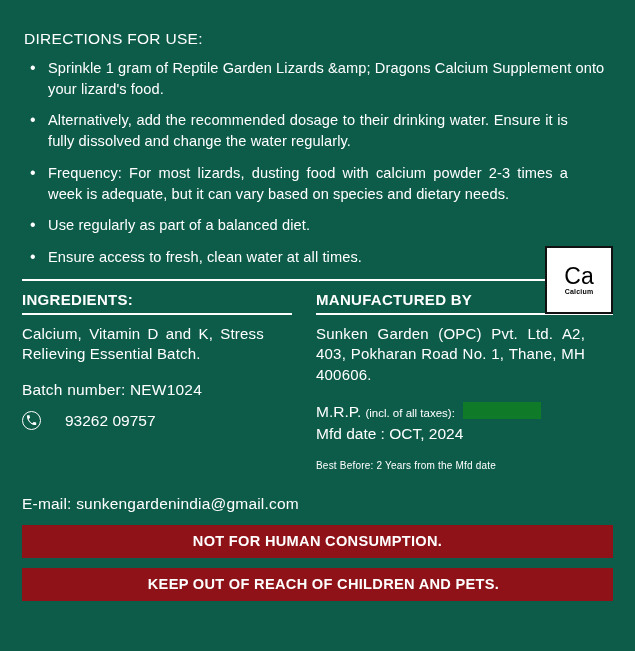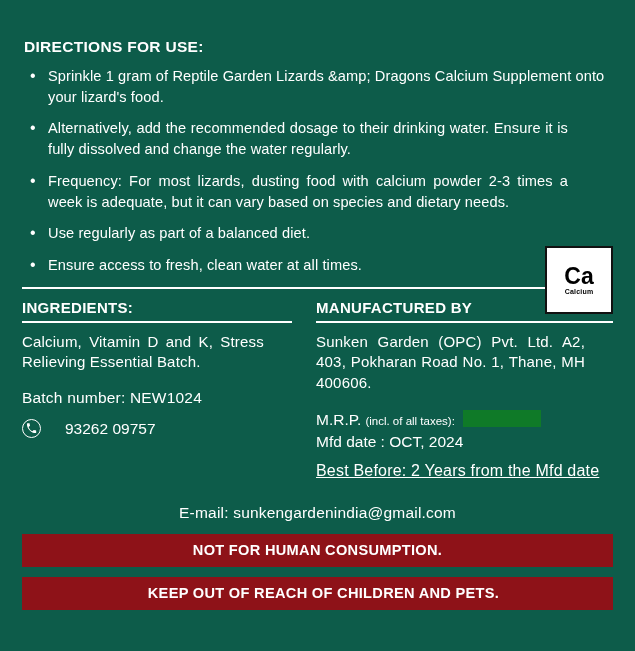--- a/index.html
+++ b/index.html
@@ -17,24 +17,24 @@
   .label {
     position: relative;
     width: 635px;
     height: 651px;
     box-sizing: border-box;
     padding: 18px 22px 10px 22px;
   }
 
   
   .section-title {
-    font-weight: bold;
+    font-weight: normal;
     font-size: 15.5px;
     letter-spacing: 0.3px;
-    margin: 20px 0 10px 2px;
+    margin: 12px 0 10px 2px;
   }
   ul.directions {
     list-style: none;
     margin: 0;
     padding: 0;
   }
   ul.directions li {
     position: relative;
     padding-left: 26px;
     margin-bottom: 11px;
@@ -69,21 +69,21 @@
     background: #ffffff;
     border: 2px solid #111111;
     color: #000000;
     display: flex;
     flex-direction: column;
     align-items: center;
     justify-content: center;
   }
   .ca-badge .ca-sym {
     font-size: 23px;
-    font-weight: bold;
+    font-weight: normal;
     line-height: 1;
   }
   .ca-badge .ca-name {
     font-size: 7px;
     font-weight: bold;
     letter-spacing: 0.2px;
   }
 
   
   .divider {
@@ -167,29 +167,28 @@
     background: #0f7a28;
     margin-left: 4px;
     position: relative;
     top: 2px;
   }
   .mfd {
     font-size: 15.5px;
     margin-top: 4px;
   }
   .best-before {
-    font-size: 16px;
-    margin-top: 11px;
-    letter-spacing: 0.2px;
-    text-decoration: underline;
+    font-size: 10px;
+    margin-top: 17px;
+    letter-spacing: 0.2px;
   }
 
   
   .email {
-    text-align: center;
+    text-align: left;
     font-size: 15.5px;
     margin-top: 24px;
     letter-spacing: 0.2px;
   }
 
   
   .warn {
     background: #8e1218;
     color: #ffffff;
     text-align: center;

